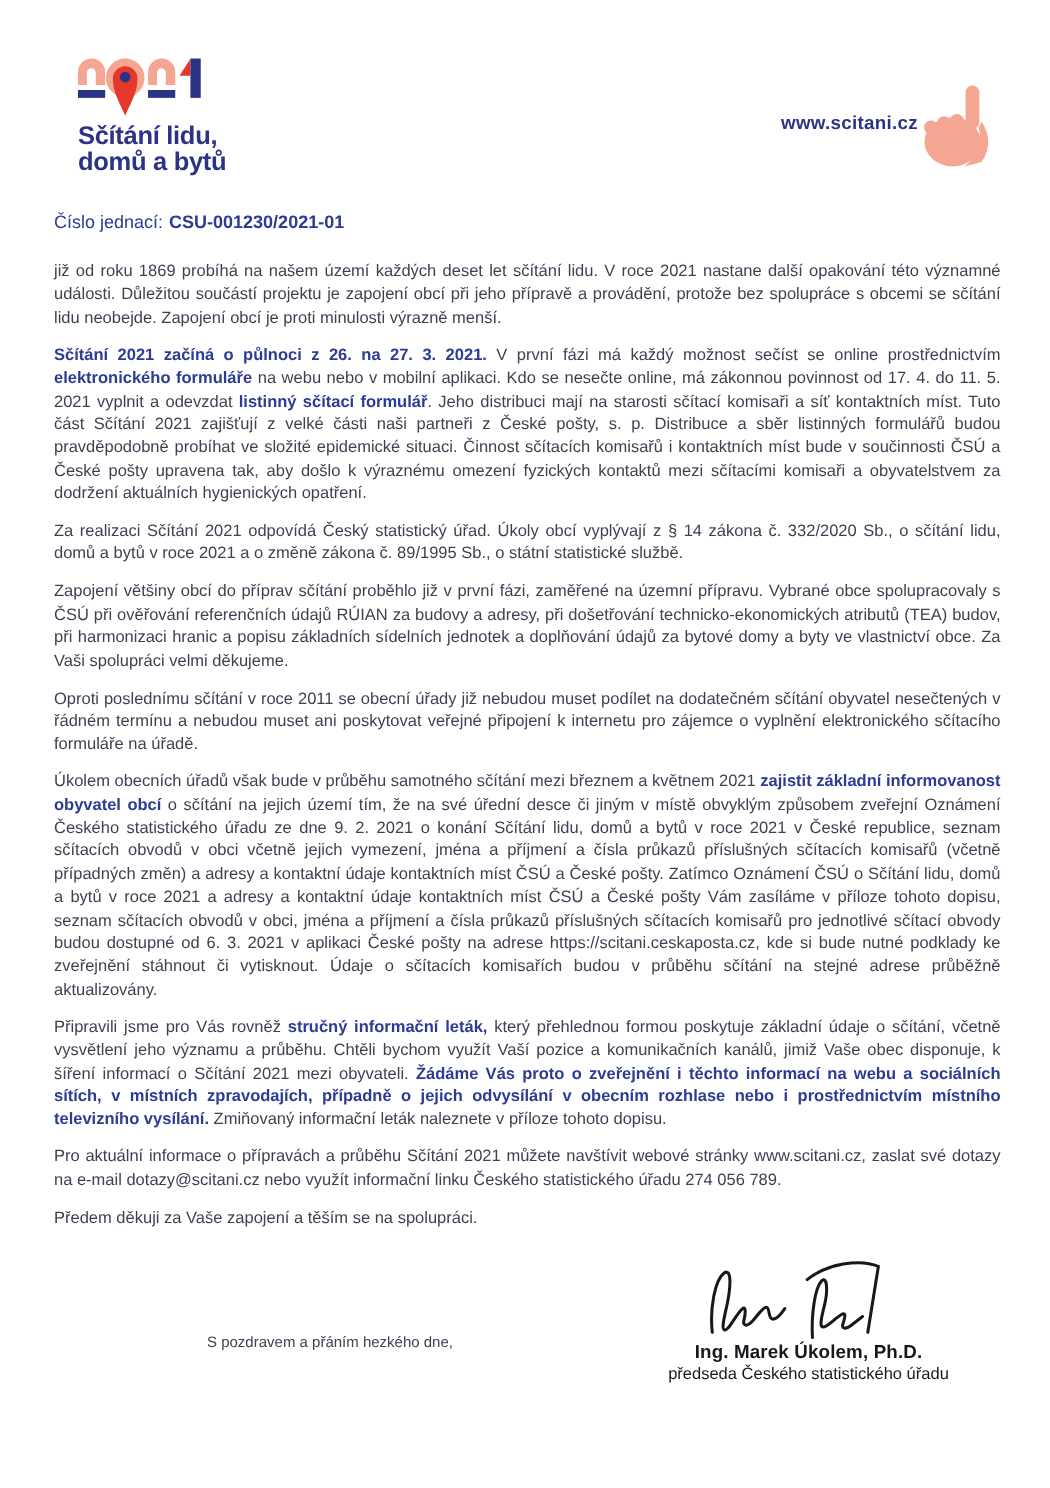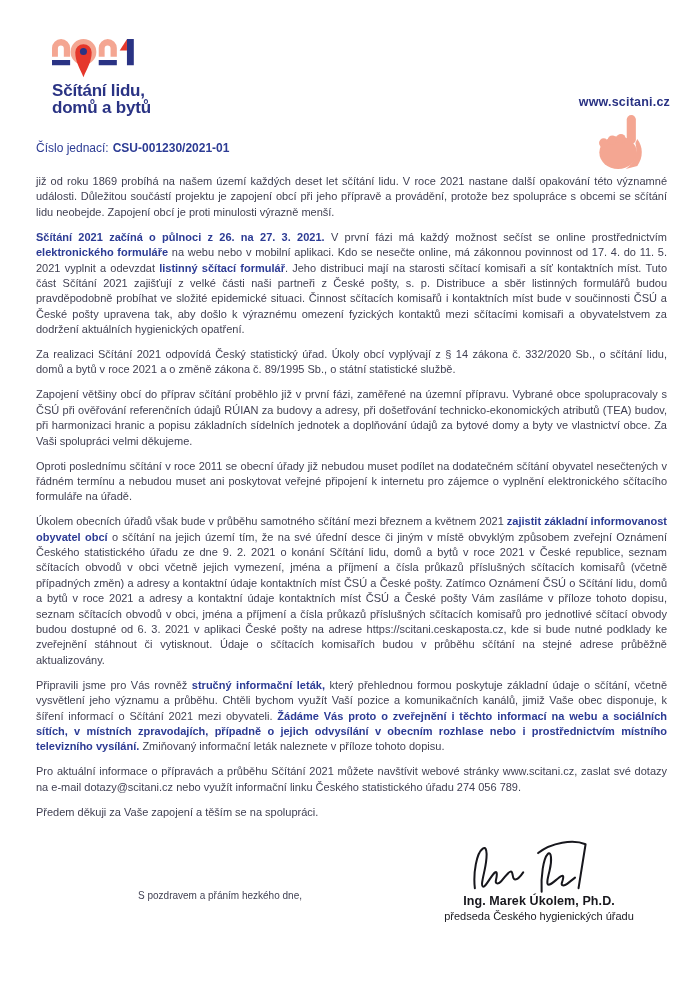--- a/index.html
+++ b/index.html
@@ -13,21 +13,21 @@
   }
   .f-salmon{fill:var(--salmon);}
   .f-navy{fill:var(--navy);}
   .f-red{fill:var(--red);}
 
   .logo{position:absolute;left:52px;top:38px;}
   .digits{display:block;width:82px;height:44px;}
   .logo-title{margin-top:0px;font-weight:bold;font-size:17px;line-height:17px;
     letter-spacing:-0.2px;color:var(--navy);}
 
-  .site{position:absolute;top:51px;right:30px;display:flex;flex-direction:column;align-items:center;margin-top:44px;}
+  .site{position:absolute;top:51px;right:30px;display:flex;flex-direction:row;align-items:center;}
   .url{font-weight:bold;font-size:12.5px;color:var(--navy);letter-spacing:0.2px;}
   .hand{width:50px;height:56px;margin-top:5px;margin-right:8px;}
 
   .content{position:absolute;left:36px;right:33px;top:141px;color:var(--body);}
   .ref-line{font-size:12px;color:var(--accent);}
   .ref-num{font-weight:bold;margin-left:4px;}
   .salutation{margin-top:30px;font-size:15px;color:var(--body);}
   .body{margin-top:19px;}
   .body p{margin:0 0 9.5px 0;font-size:11px;line-height:15.4px;text-align:justify;color:var(--body);}
   .accent-bold{font-weight:bold;color:var(--accent);}
@@ -108,16 +108,16 @@
 
   <div class="sig-block">
     <svg class="signature" viewBox="0 0 170 66" aria-hidden="true">
       <g fill="none" stroke-width="2.3" stroke-linecap="round" stroke-linejoin="round">
         <path d="M12,56 C10,38 14,16 21,11 C27,7 26,22 23,36 C21,45 19,53 21,54 C24,56 30,42 35,38 C38,36 37,43 36,47 C35,51 38,52 42,48 C46,44 50,37 53,37 C56,37 54,46 58,46 C61,46 65,41 67,38"></path>
         <path d="M88,60 C87,42 90,22 95,17 C99,13 100,24 97,36 C95,44 93,52 96,52 C100,52 106,44 111,42 C114,41 112,47 111,50 C110,53 113,54 117,51 L126,44"></path>
         <path d="M84,16 C99,4 124,0 138,6 L130,56"></path>
       </g>
     </svg>
     <div class="signer-name">Ing. Marek Úkolem, Ph.D.</div>
-    <div class="signer-title">předseda Českého hygienických úřadu</div>
+    <div class="signer-title">předseda Českého statistického úřadu</div>
   </div>
 
 </div>
 
 </body></html>

